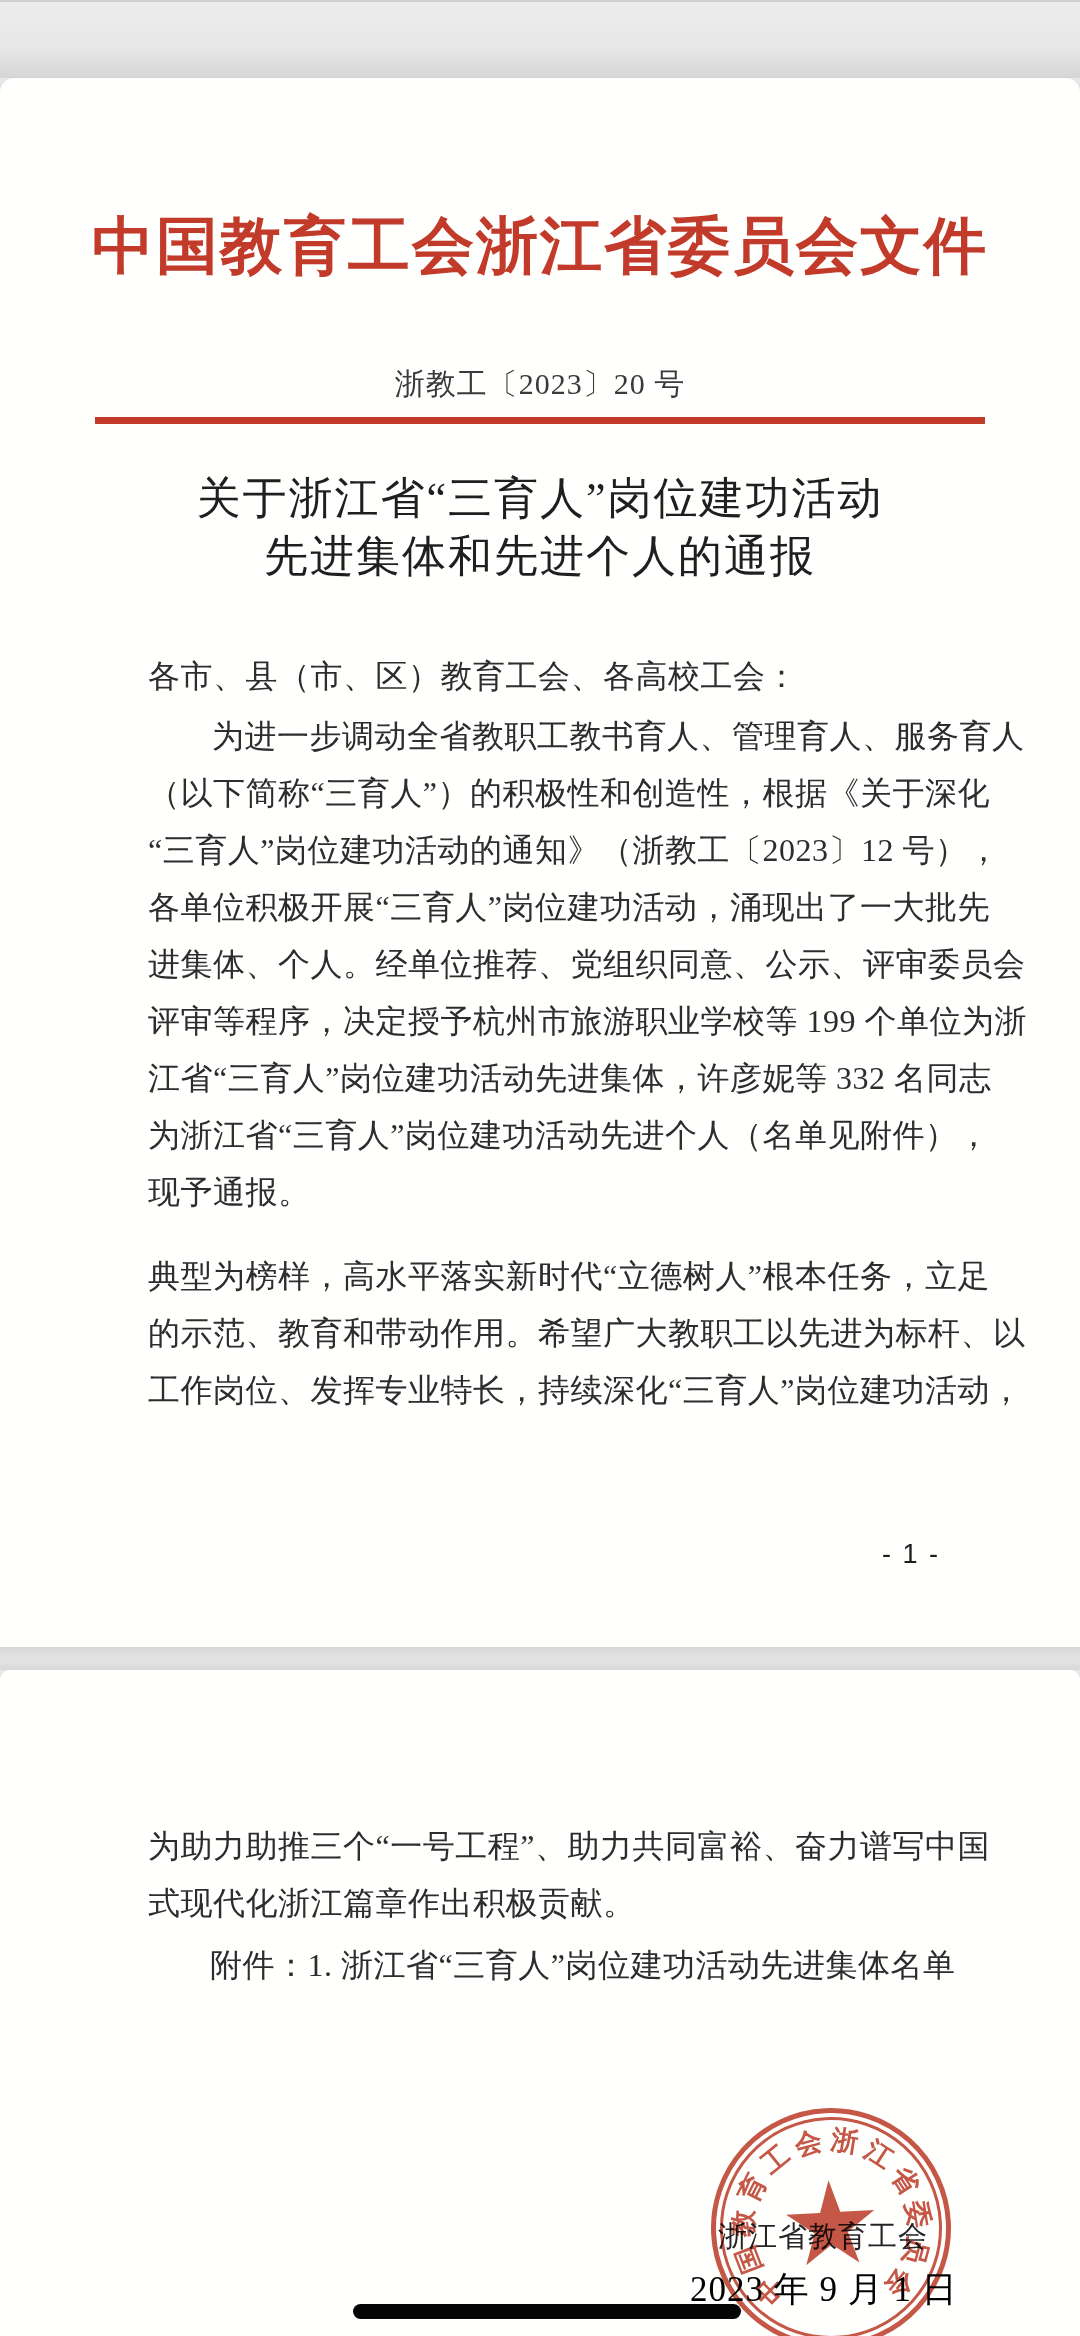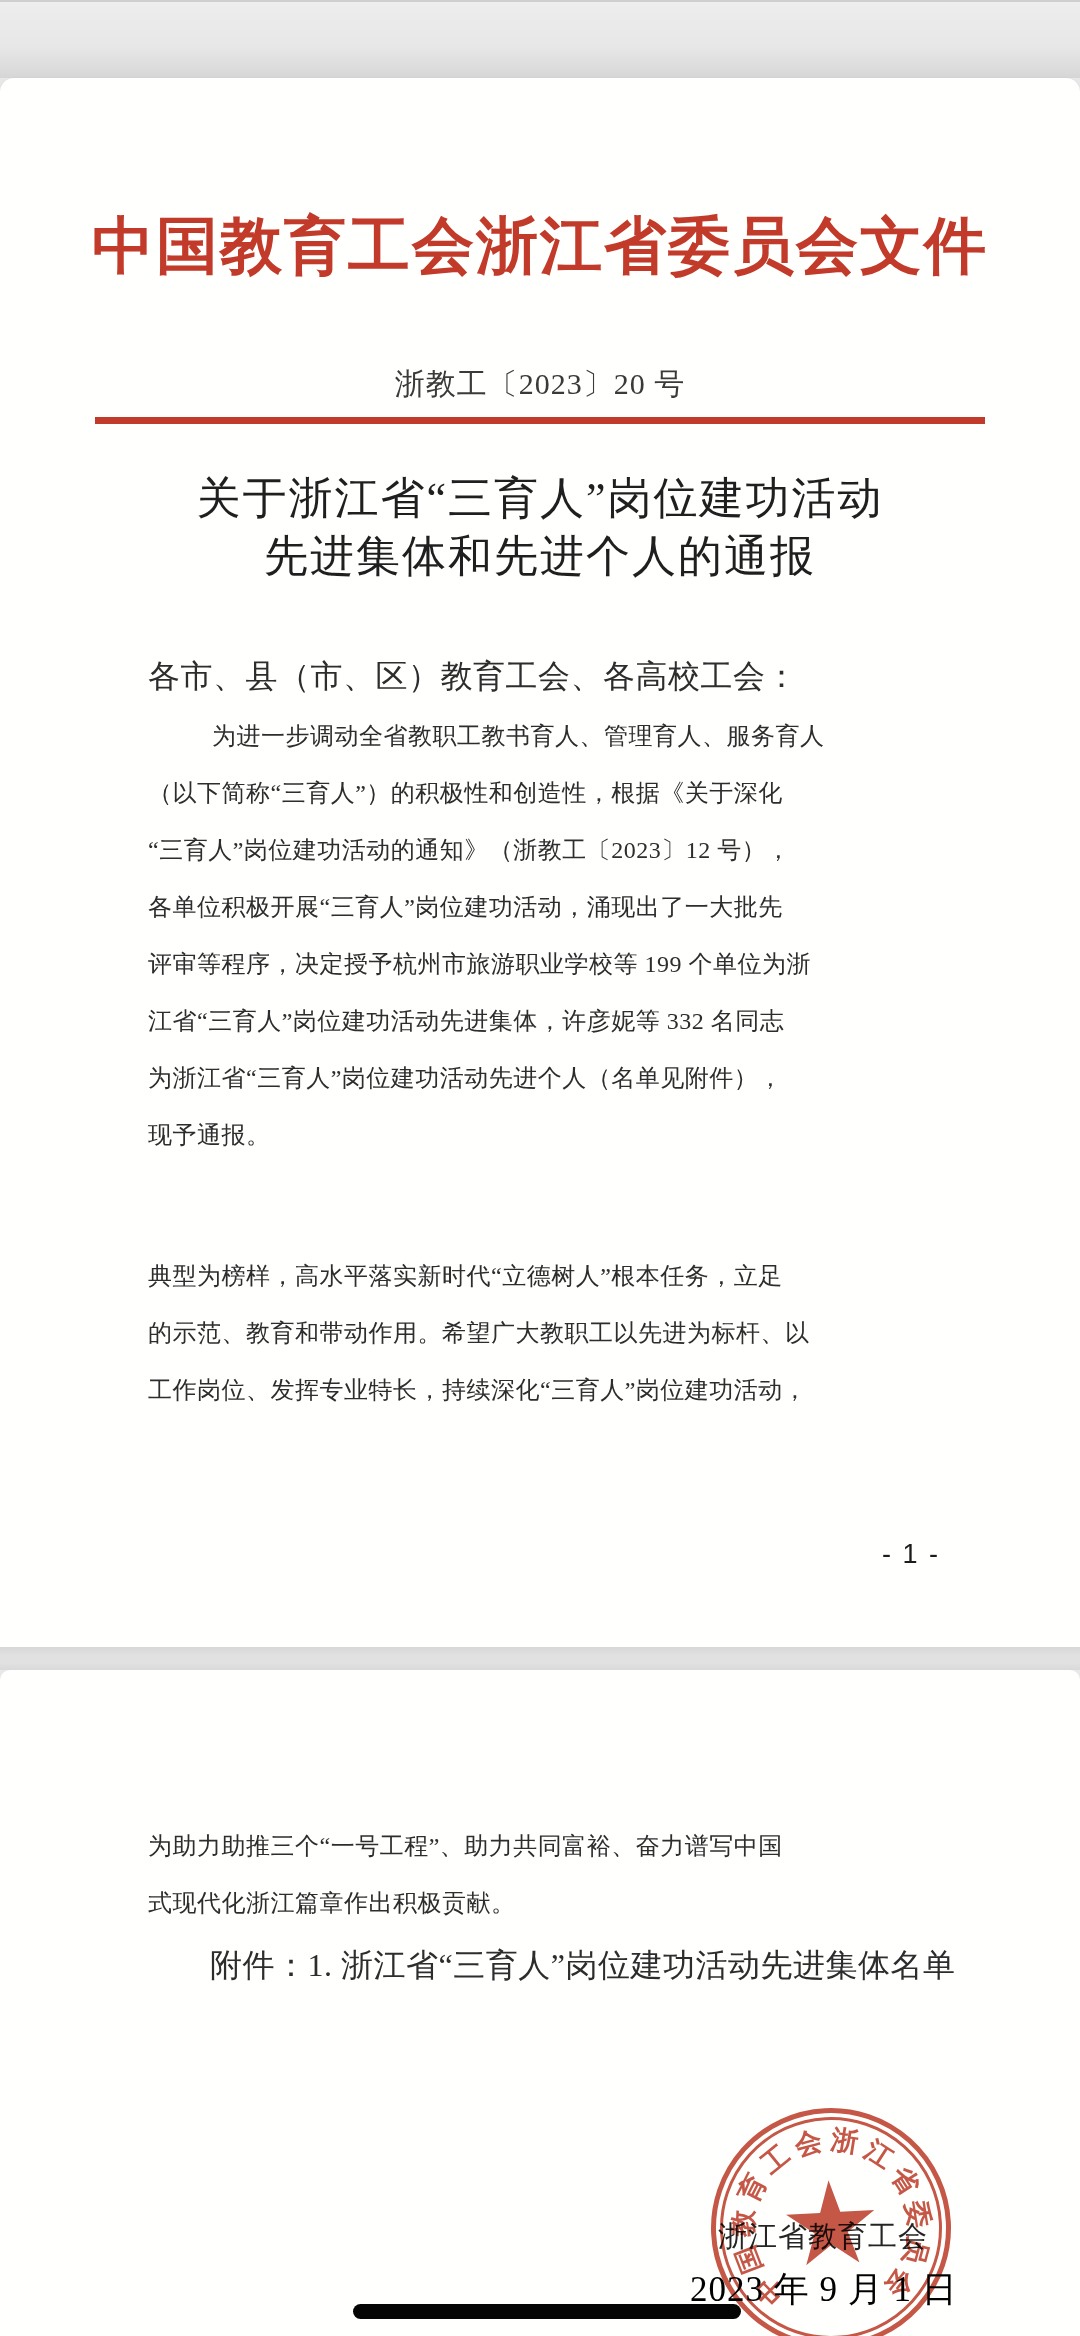--- a/index.html
+++ b/index.html
@@ -23,21 +23,21 @@
     position:absolute;left:0;top:286px;width:100%;text-align:center;
     font-size:30px;letter-spacing:1px;color:#3a3a3a;
   }
   .redline{position:absolute;left:95px;top:339px;width:890px;height:7px;background:var(--accent,#c23a29);}
   .doctitle{
     position:absolute;left:0;top:392px;width:100%;text-align:center;
     font-size:44px;font-weight:normal;line-height:58px;letter-spacing:2px;color:#1f1f1f;
   }
   .body-col{position:absolute;left:148px;width:806px;}
   .salutation{top:577px;font-size:32px;letter-spacing:.5px;}
-  .para{font-size:24px;letter-spacing:.5px;line-height:57px;}
+  .para{font-size:32px;letter-spacing:.5px;line-height:57px;}
   .para .line{height:57px;white-space:nowrap;}
   .para .indent{padding-left:64px;}
   .pg1-para1{top:630px;}
   .pg1-para2{top:1170px;}
   .pagenum{
     position:absolute;right:140px;top:1461px;
     font-family:"Liberation Sans","DejaVu Sans",sans-serif;font-size:27px;color:#1c1c1c;letter-spacing:2px;
   }
   .pg2-para{top:148px;}
   .attach .line{height:58px;white-space:nowrap;}
@@ -89,20 +89,21 @@
       <div>关于浙江省“三育人”岗位建功活动</div>
       <div>先进集体和先进个人的通报</div>
     </div>
     <div class="body-col salutation">各市、县（市、区）教育工会、各高校工会：</div>
 
     <div class="body-col para pg1-para1">
       <div class="line indent">为进一步调动全省教职工教书育人、管理育人、服务育人</div>
       <div class="line">（以下简称“三育人”）的积极性和创造性，根据《关于深化</div>
       <div class="line">“三育人”岗位建功活动的通知》（浙教工〔2023〕12 号），</div>
       <div class="line">各单位积极开展“三育人”岗位建功活动，涌现出了一大批先</div>
+      <div class="line">进集体、个人。经单位推荐、党组织同意、公示、评审委员会</div>
       <div class="line">评审等程序，决定授予杭州市旅游职业学校等 199 个单位为浙</div>
       <div class="line">江省“三育人”岗位建功活动先进集体，许彦妮等 332 名同志</div>
       <div class="line">为浙江省“三育人”岗位建功活动先进个人（名单见附件），</div>
       <div class="line">现予通报。</div>
     </div>
 
     <div class="body-col para pg1-para2">
       <div class="line">典型为榜样，高水平落实新时代“立德树人”根本任务，立足</div>
       <div class="line">的示范、教育和带动作用。希望广大教职工以先进为标杆、以</div>
       <div class="line">工作岗位、发挥专业特长，持续深化“三育人”岗位建功活动，</div>

